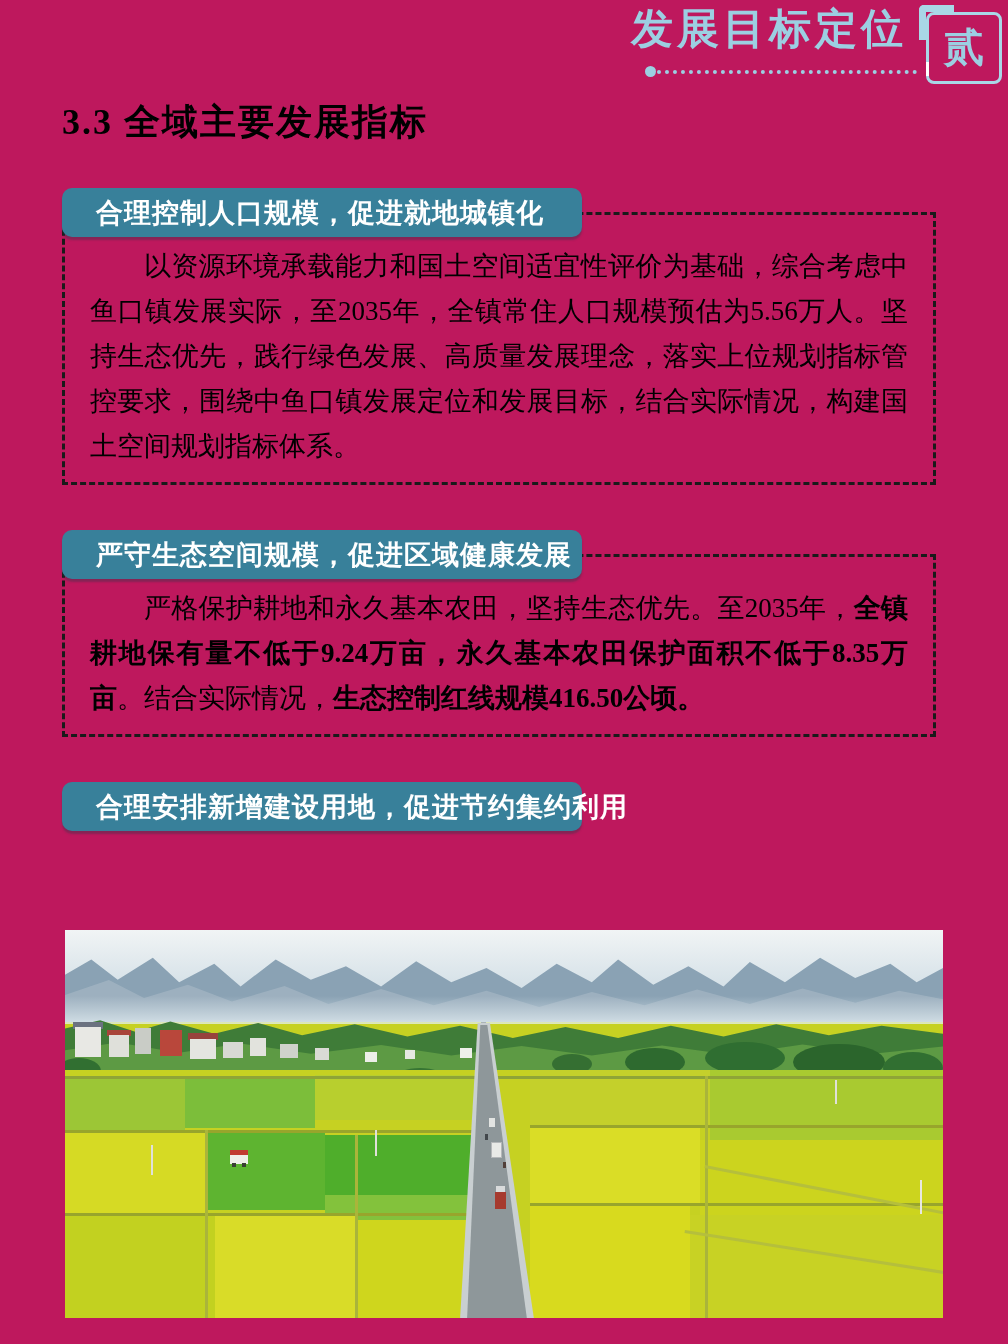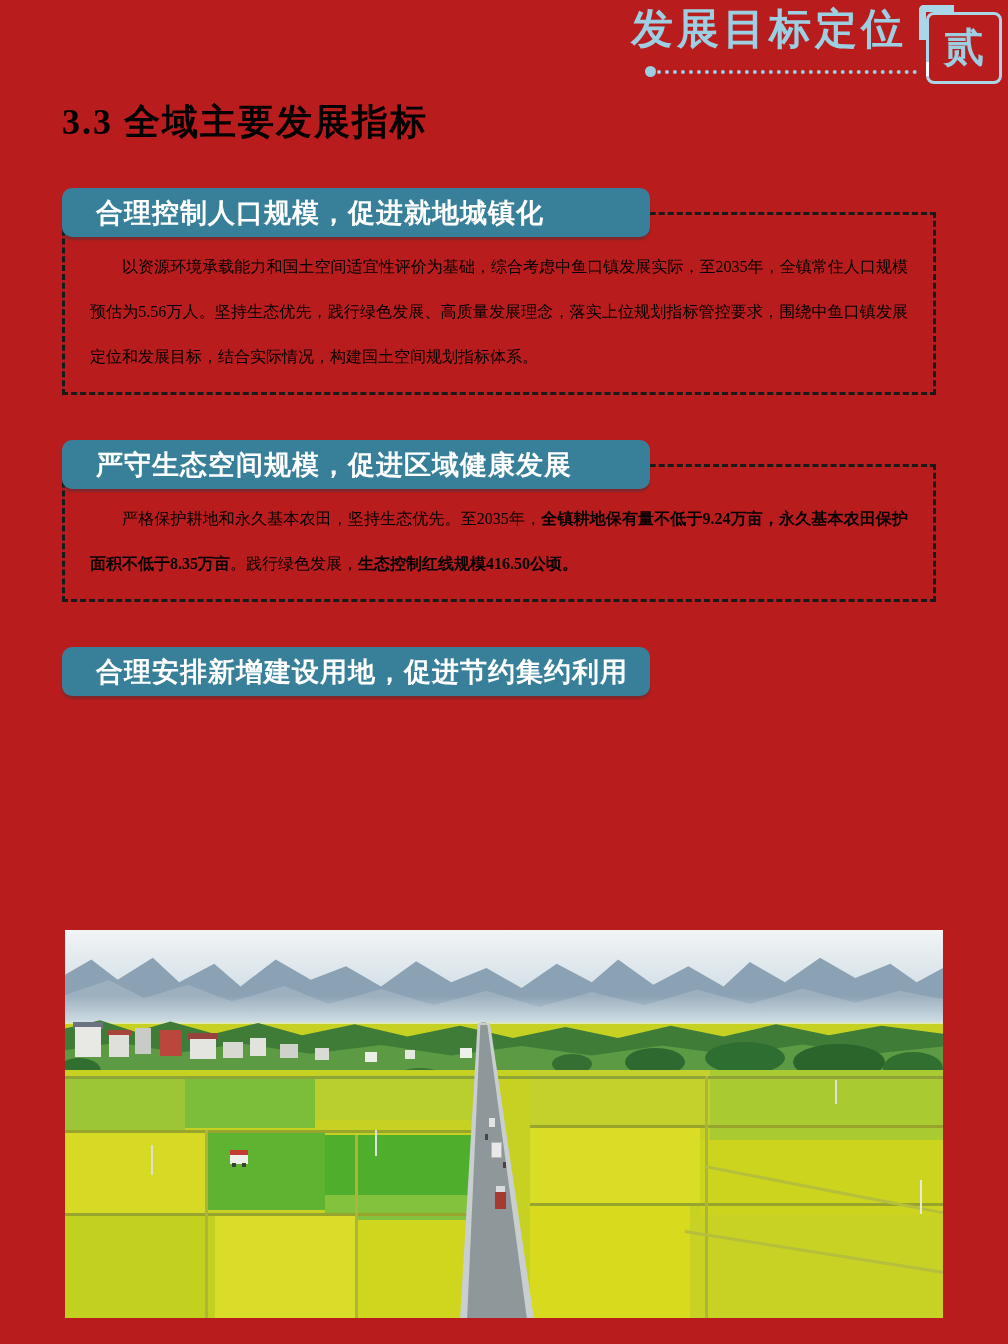--- a/index.html
+++ b/index.html
@@ -1,16 +1,16 @@
 <!DOCTYPE html>
 <html><head>
 <meta charset="utf-8">
 <style>
   html,body{margin:0;padding:0;background:#ffffff;}
-  .page{position:relative;width:1008px;height:1344px;background:#b91c1c;overflow:hidden;
+  .page{position:relative;width:1008px;height:1344px;background:#be185d;overflow:hidden;
         font-family:"Liberation Serif","DejaVu Serif",serif;color:#111;}
 
   
   .page-header{position:absolute;top:0;left:0;right:0;height:100px;}
   .header-title{position:absolute;right:101px;top:6px;margin:0;font-size:42px;line-height:46px;
         font-weight:bold;color:#9ccfe2;letter-spacing:4px;
         font-family:"Liberation Serif","DejaVu Serif",serif;}
   .dotted-rule{position:absolute;right:91px;top:58px;width:268px;height:12px;
         border-bottom:4px dotted #9ccfe2;}
   .dotted-rule .dot{position:absolute;left:-4px;bottom:-7px;width:11px;height:11px;border-radius:50%;
@@ -23,28 +23,28 @@
   .chapter-num{font-size:40px;font-weight:bold;color:#9ccfe2;line-height:1;}
 
   
   .section-title{position:absolute;left:62px;top:98px;margin:0;font-size:36px;font-weight:bold;
         letter-spacing:2px;color:#000;}
 
   
   .blocks{position:absolute;left:62px;top:188px;width:874px;}
   .block{position:relative;}
   .block + .block{margin-top:45px;}
-  .banner{position:relative;z-index:2;width:588px;height:49px;background:#38809a;border-radius:10px;
+  .banner{position:relative;z-index:2;width:520px;height:49px;background:#38809a;border-radius:10px;
         display:flex;align-items:center;box-sizing:border-box;padding-left:34px;
         box-shadow:0 3px 2px rgba(30,60,72,.35);}
   .banner-label{color:#ffffff;font-family:"Liberation Sans","DejaVu Sans",sans-serif;
         font-weight:bold;font-size:27px;letter-spacing:1px;white-space:nowrap;}
   .dashed-box{position:relative;z-index:1;margin-top:-25px;border:3px dashed #1a1a1a;
         box-sizing:border-box;padding:29px 25px 13px 25px;background:#fff0;}
-  .para{margin:0;font-size:16px;line-height:45px;text-indent:2em;text-align:justify;color:#000;}
+  .para{margin:0;font-size:27px;line-height:45px;text-indent:2em;text-align:justify;color:#000;}
   .para .bold{font-weight:bold;}
 
   
   .photo{position:absolute;left:65px;top:930px;width:878px;height:388px;overflow:hidden;background:#c6d122;}
   .photo div{position:absolute;}
   .sky{left:0;top:0;width:878px;height:92px;background:linear-gradient(180deg,#f1f4f5 0%,#d8e3e9 55%,#c4d6de 100%);}
   .mtn-far{left:0;top:6px;width:878px;height:84px;background:#8aa2b4;
      clip-path:polygon(0 72%,0 46%,3% 28%,6% 52%,10% 26%,13% 55%,17% 33%,20% 60%,24% 28%,28% 52%,32% 36%,36% 60%,40% 30%,44% 55%,48% 38%,52% 62%,56% 33%,60% 55%,63% 28%,67% 58%,71% 36%,75% 60%,78% 31%,82% 55%,86% 26%,90% 50%,94% 33%,97% 55%,100% 38%,100% 100%,0 100%);}
   .mtn-near{left:0;top:32px;width:878px;height:60px;background:#9eb1c0;opacity:.95;
      clip-path:polygon(0 100%,0 55%,5% 30%,9% 60%,14% 38%,19% 66%,25% 40%,30% 70%,36% 45%,42% 72%,48% 48%,54% 75%,60% 50%,66% 72%,72% 46%,78% 70%,84% 44%,90% 68%,95% 48%,100% 62%,100% 100%);}
@@ -81,21 +81,21 @@
       <div class="dashed-box">
         <p class="para"><span>以资源环境承载能力和国土空间适宜性评价为基础，综合考虑中鱼口镇发展实际，至2035年，全镇常住人口规模预估为5.56万人。坚持生态优先，践行绿色发展、高质量发展理念，落实上位规划指标管控要求，围绕中鱼口镇发展定位和发展目标，结合实际情况，构建国土空间规划指标体系。</span></p>
       </div>
     </section>
 
     <section class="block">
       <div class="banner">
         <span class="banner-label">严守生态空间规模，促进区域健康发展</span>
       </div>
       <div class="dashed-box">
-        <p class="para"><span>严格保护耕地和永久基本农田，坚持生态优先。至2035年，</span><span class="bold">全镇耕地保有量不低于9.24万亩，永久基本农田保护面积不低于8.35万亩</span><span>。践行绿色发展，</span><span class="bold">生态控制红线规模416.50公顷。</span></p>
+        <p class="para"><span>严格保护耕地和永久基本农田，坚持生态优先。至2035年，</span><span class="bold">全镇耕地保有量不低于9.24万亩，永久基本农田保护面积不低于8.35万亩</span><span>。结合实际情况，</span><span class="bold">生态控制红线规模416.50公顷。</span></p>
       </div>
     </section>
 
     <section class="block">
       <div class="banner">
         <span class="banner-label">合理安排新增建设用地，促进节约集约利用</span>
       </div>
     </section>
 
   </div>

